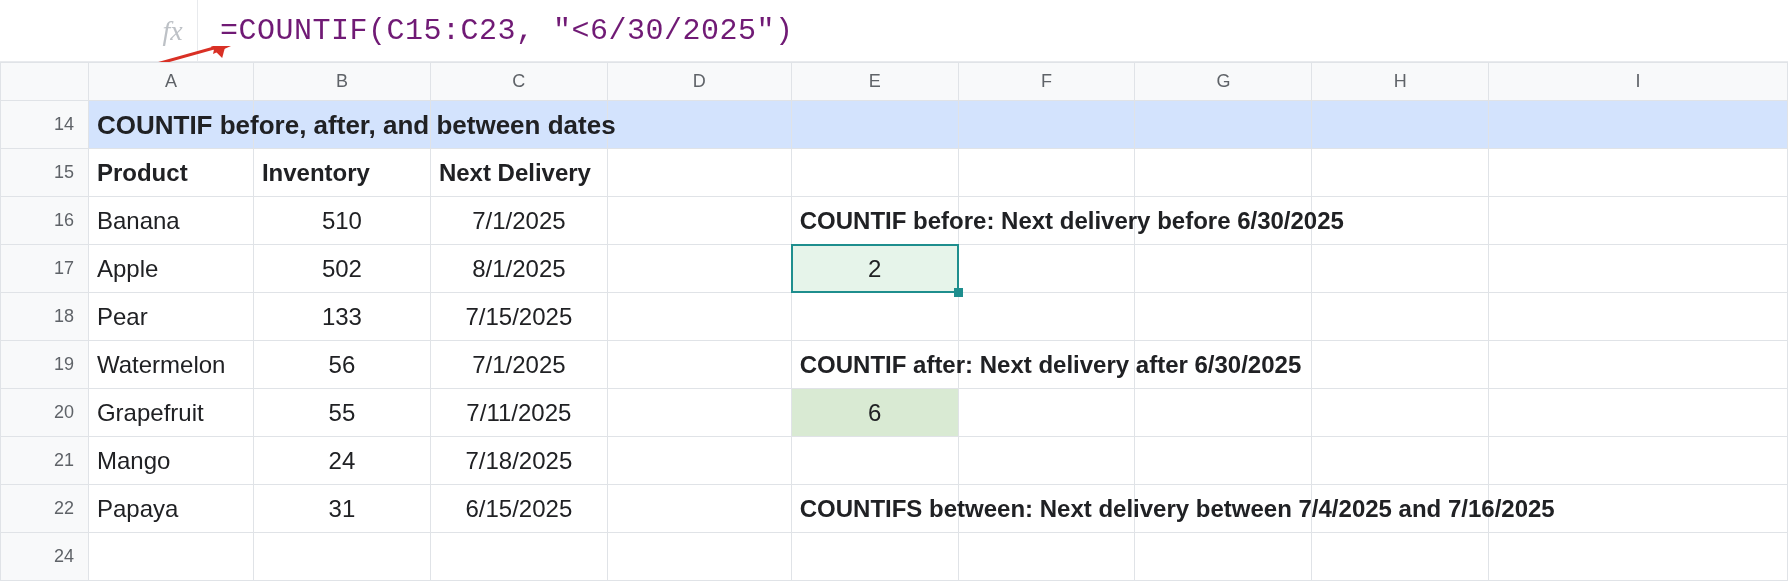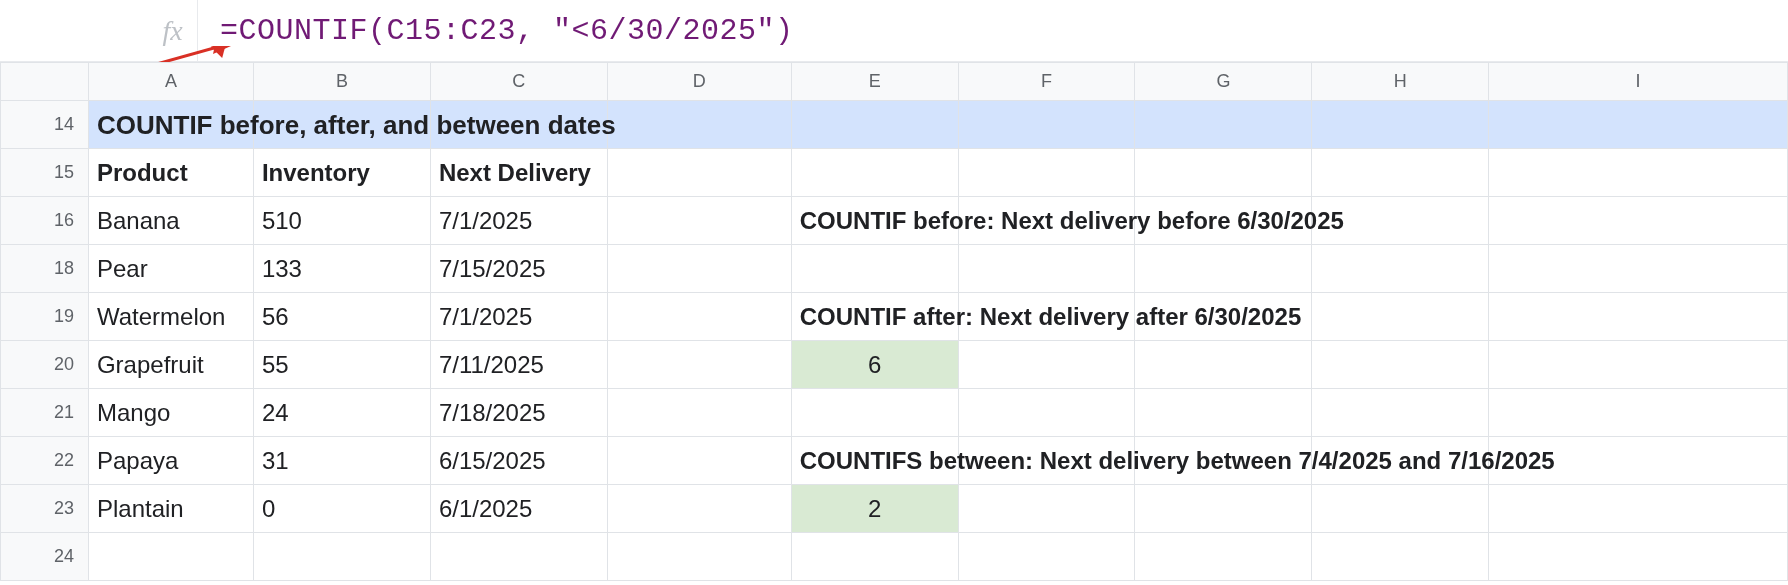--- a/index.html
+++ b/index.html
@@ -87,21 +87,21 @@
   .rdata td, .rdata th.rowhdr { height: 48px; }
 
   
   tr.r14 td.cell { background: #d3e3fd; }
   tr.r14 td.cell.titlecell { font-weight: 700; font-size: 26px; }
 
   
   tr.r15 td.cell { font-weight: 700; }
 
   
-  .num { text-align: left; }
+  .num { text-align: center; }
   .ctr { text-align: center; }
 
   .bold { font-weight: 700; }
 
   .overflow { position: relative; overflow: visible; }
   .overflow span { position: absolute; left: 8px; top: 50%; transform: translateY(-50%); white-space: nowrap; }
 
   
   .greenA { background: #d9ead3 !important; }
 
@@ -193,20 +193,36 @@
     <td class="cell cD"></td>
     <td class="cell cE bold overflow">
             <span>COUNTIF before: Next delivery before 6/30/2025</span>
           </td>
     <td class="cell cF"></td>
     <td class="cell cG"></td>
     <td class="cell cH"></td>
     <td class="cell cI"></td>
   </tr>
 
+  <tr class="rdata">
+    <th class="rowhdr">17</th>
+    <td class="cell cA">Apple</td>
+    <td class="cell cB num">502</td>
+    <td class="cell cC num">8/1/2025</td>
+    <td class="cell cD"></td>
+    <td class="cell cE ctr selected">
+      <span>2</span>
+      <div class="sel-border"></div>
+      <div class="sel-handle"></div>
+    </td>
+    <td class="cell cF"></td>
+    <td class="cell cG"></td>
+    <td class="cell cH"></td>
+    <td class="cell cI"></td>
+  </tr>
 
   <tr class="rdata">
     <th class="rowhdr">18</th>
     <td class="cell cA">Pear</td>
     <td class="cell cB num">133</td>
     <td class="cell cC num">7/15/2025</td>
     <td class="cell cD"></td>
     <td class="cell cE"></td>
     <td class="cell cF"></td>
     <td class="cell cG"></td>
@@ -263,32 +279,20 @@
     <td class="cell cD"></td>
     <td class="cell cE bold overflow">
             <span>COUNTIFS between: Next delivery between 7/4/2025 and 7/16/2025</span>
           </td>
     <td class="cell cF"></td>
     <td class="cell cG"></td>
     <td class="cell cH"></td>
     <td class="cell cI"></td>
   </tr>
 
-  <tr class="rdata">
-    <th class="rowhdr">23</th>
-    <td class="cell cA">Plantain</td>
-    <td class="cell cB num">0</td>
-    <td class="cell cC num">6/1/2025</td>
-    <td class="cell cD"></td>
-    <td class="cell cE greenA ctr">2</td>
-    <td class="cell cF"></td>
-    <td class="cell cG"></td>
-    <td class="cell cH"></td>
-    <td class="cell cI"></td>
-  </tr>
 
   <tr class="rdata">
     <th class="rowhdr">24</th>
     <td class="cell cA"></td>
     <td class="cell cB"></td>
     <td class="cell cC"></td>
     <td class="cell cD"></td>
     <td class="cell cE"></td>
     <td class="cell cF"></td>
     <td class="cell cG"></td>

